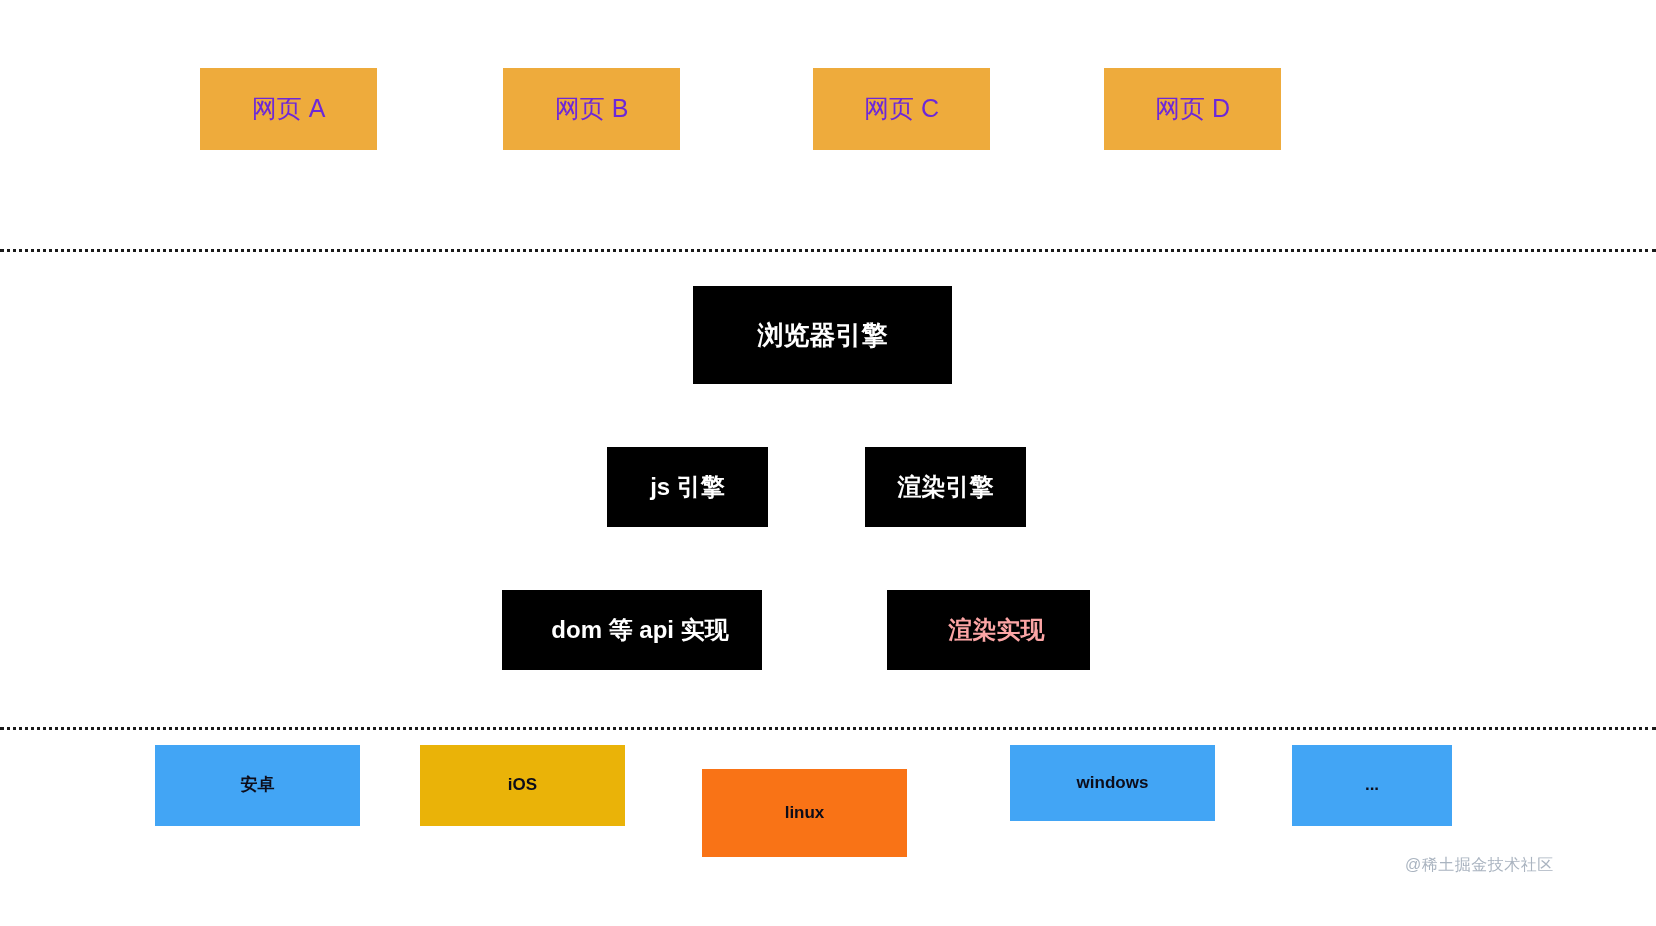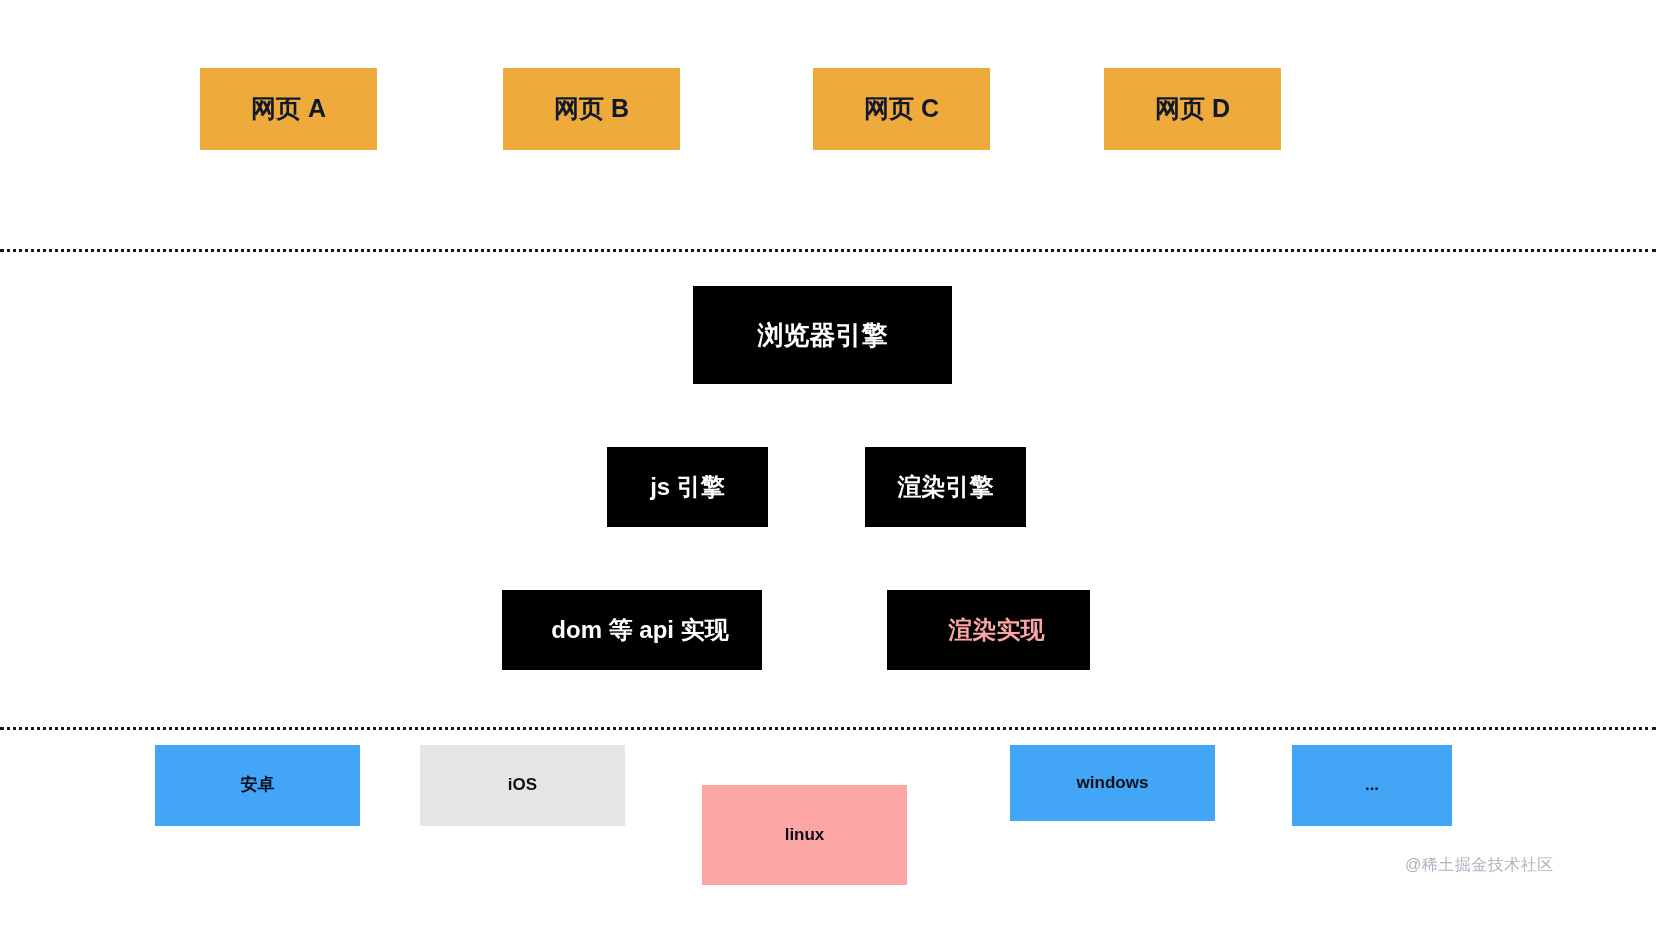--- a/index.html
+++ b/index.html
@@ -22,23 +22,23 @@
     display: flex;
     align-items: center;
     justify-content: center;
     box-sizing: border-box;
     text-align: center;
     line-height: 1.1;
     white-space: nowrap;
   }
   .box-page {
     background: #eeab3c;
-    color: #0f172a;
+    color: #6d28d9;
     font-size: 25px;
-    font-weight: 700;
+    font-weight: 400;
   }
   .box-engine {
     background: #000000;
     color: #ffffff;
     font-weight: 700;
   }
   .box-engine.lvl1 { font-size: 26px; }
   .box-engine.lvl2 { font-size: 24px; }
   .box-engine.lvl3 { font-size: 24px; padding-left: 16px; }
   .box-os {
@@ -98,24 +98,24 @@
   </div>
   <div class="box box-engine lvl3" style="left: 887px; top: 590px; width: 203px; height: 80px; background: rgb(0, 0, 0); color: #fca5a5;">
     <span>渲染实现</span>
   </div>
 
   <div class="divider" style="top: 727px; border-top-color: rgb(26, 26, 26);"></div>
 
   <div class="box box-os" style="left: 155px; top: 745px; width: 205px; height: 81px; background: rgb(66, 165, 245);">
     <span>安卓</span>
   </div>
-  <div class="box box-os" style="left: 420px; top: 745px; width: 205px; height: 81px; background: #e5e5e5;">
+  <div class="box box-os" style="left: 420px; top: 745px; width: 205px; height: 81px; background: #eab308;">
     <span>iOS</span>
   </div>
-  <div class="box box-os" style="left: 702px; top: 785px; width: 205px; height: 100px; background: #fca5a5;">
+  <div class="box box-os" style="left: 702px; top: 769px; width: 205px; height: 88px; background: #f97316;">
     <span>linux</span>
   </div>
   <div class="box box-os" style="left: 1010px; top: 745px; width: 205px; height: 76px; background: rgb(66, 165, 245);">
     <span>windows</span>
   </div>
   <div class="box box-os" style="left: 1292px; top: 745px; width: 160px; height: 81px; background: rgb(66, 165, 245);">
     <span>...</span>
   </div>
 
   <div class="watermark" style="left: 1405px; top: 855px; color: rgb(170, 180, 192);">@稀土掘金技术社区</div>

